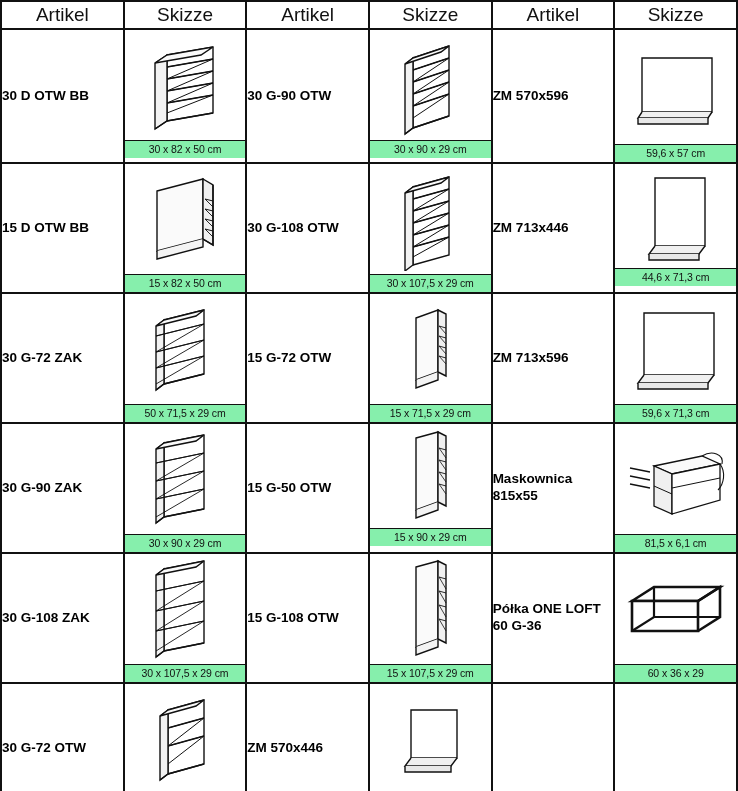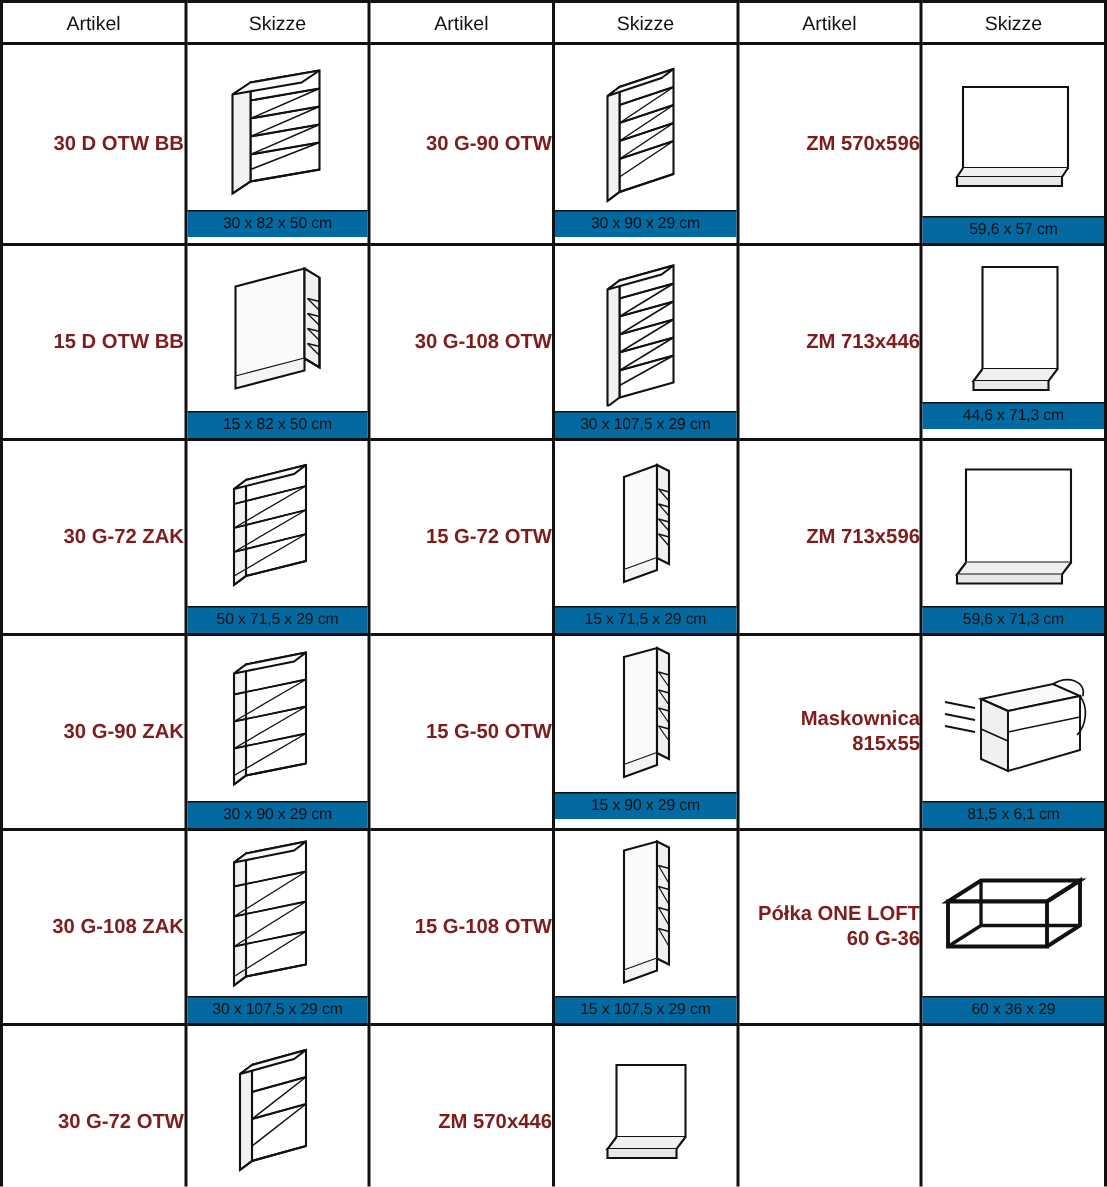--- a/index.html
+++ b/index.html
@@ -18,33 +18,33 @@
     width: 738px;
     table-layout: fixed;
   }
   table.catalog td, table.catalog th {
     border: 2px solid #111111;
     padding: 0;
     margin: 0;
   }
   th.col-head {
     height: 26px;
-    font-size: 13px;
+    font-size: 19px;
     font-weight: normal;
     text-align: center;
     vertical-align: middle;
     color: #111;
   }
   td.name-cell {
     width: 123px;
-    text-align: right;
+    text-align: left;
     vertical-align: middle;
     font-size: 13.5px;
     font-weight: bold;
-    color: #7f1d1d;
+    color: #000000;
     line-height: 1.25;
     padding: 2px 3px;
   }
   td.sketch-cell {
     width: 123px;
     vertical-align: top;
     padding: 0;
   }
   .sketch-wrap {
     display: flex;
@@ -63,21 +63,21 @@
     padding-top: 4px;
   }
   .dim-bar {
     width: 100%;
     border-top: 1.5px solid #111;
     text-align: center;
     font-size: 10.5px;
     color: #111;
     padding: 2px 0 3px 0;
     box-sizing: border-box;
-    background: #0369a1;
+    background: #86efac;
     letter-spacing: -0.1px;
   }
   td.empty-cell {
     background: #ffffff;
   }
   svg { display: block; }
   .r1 td, .r1 th { height: 26px; }
   .row td { height: 128px; }
 </style>
 </head>

